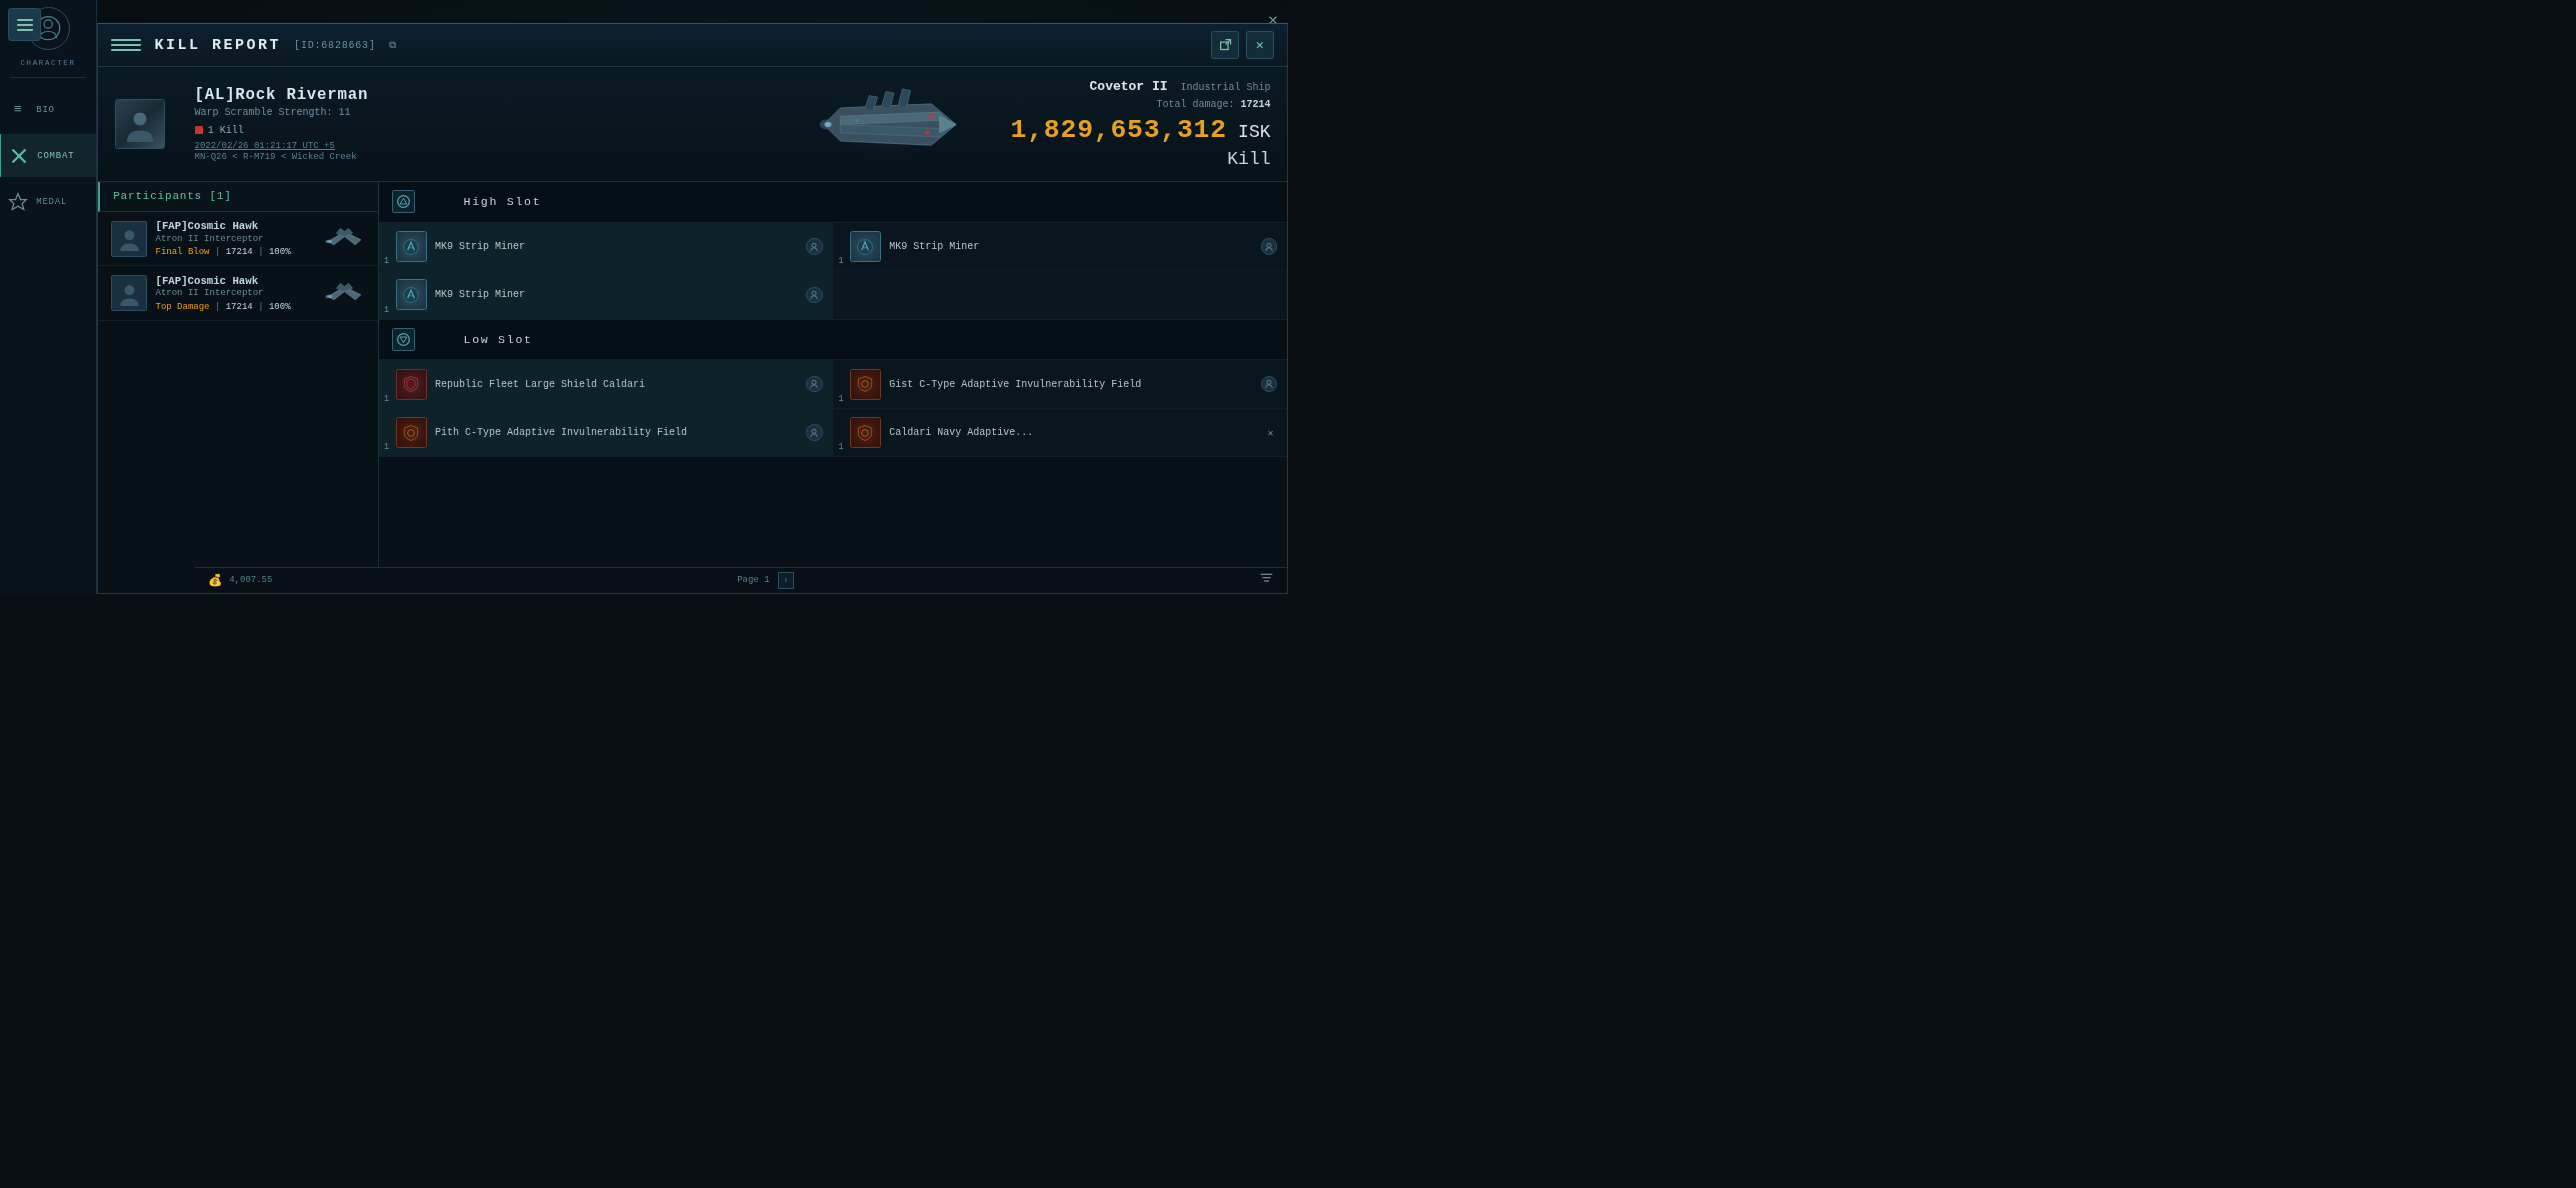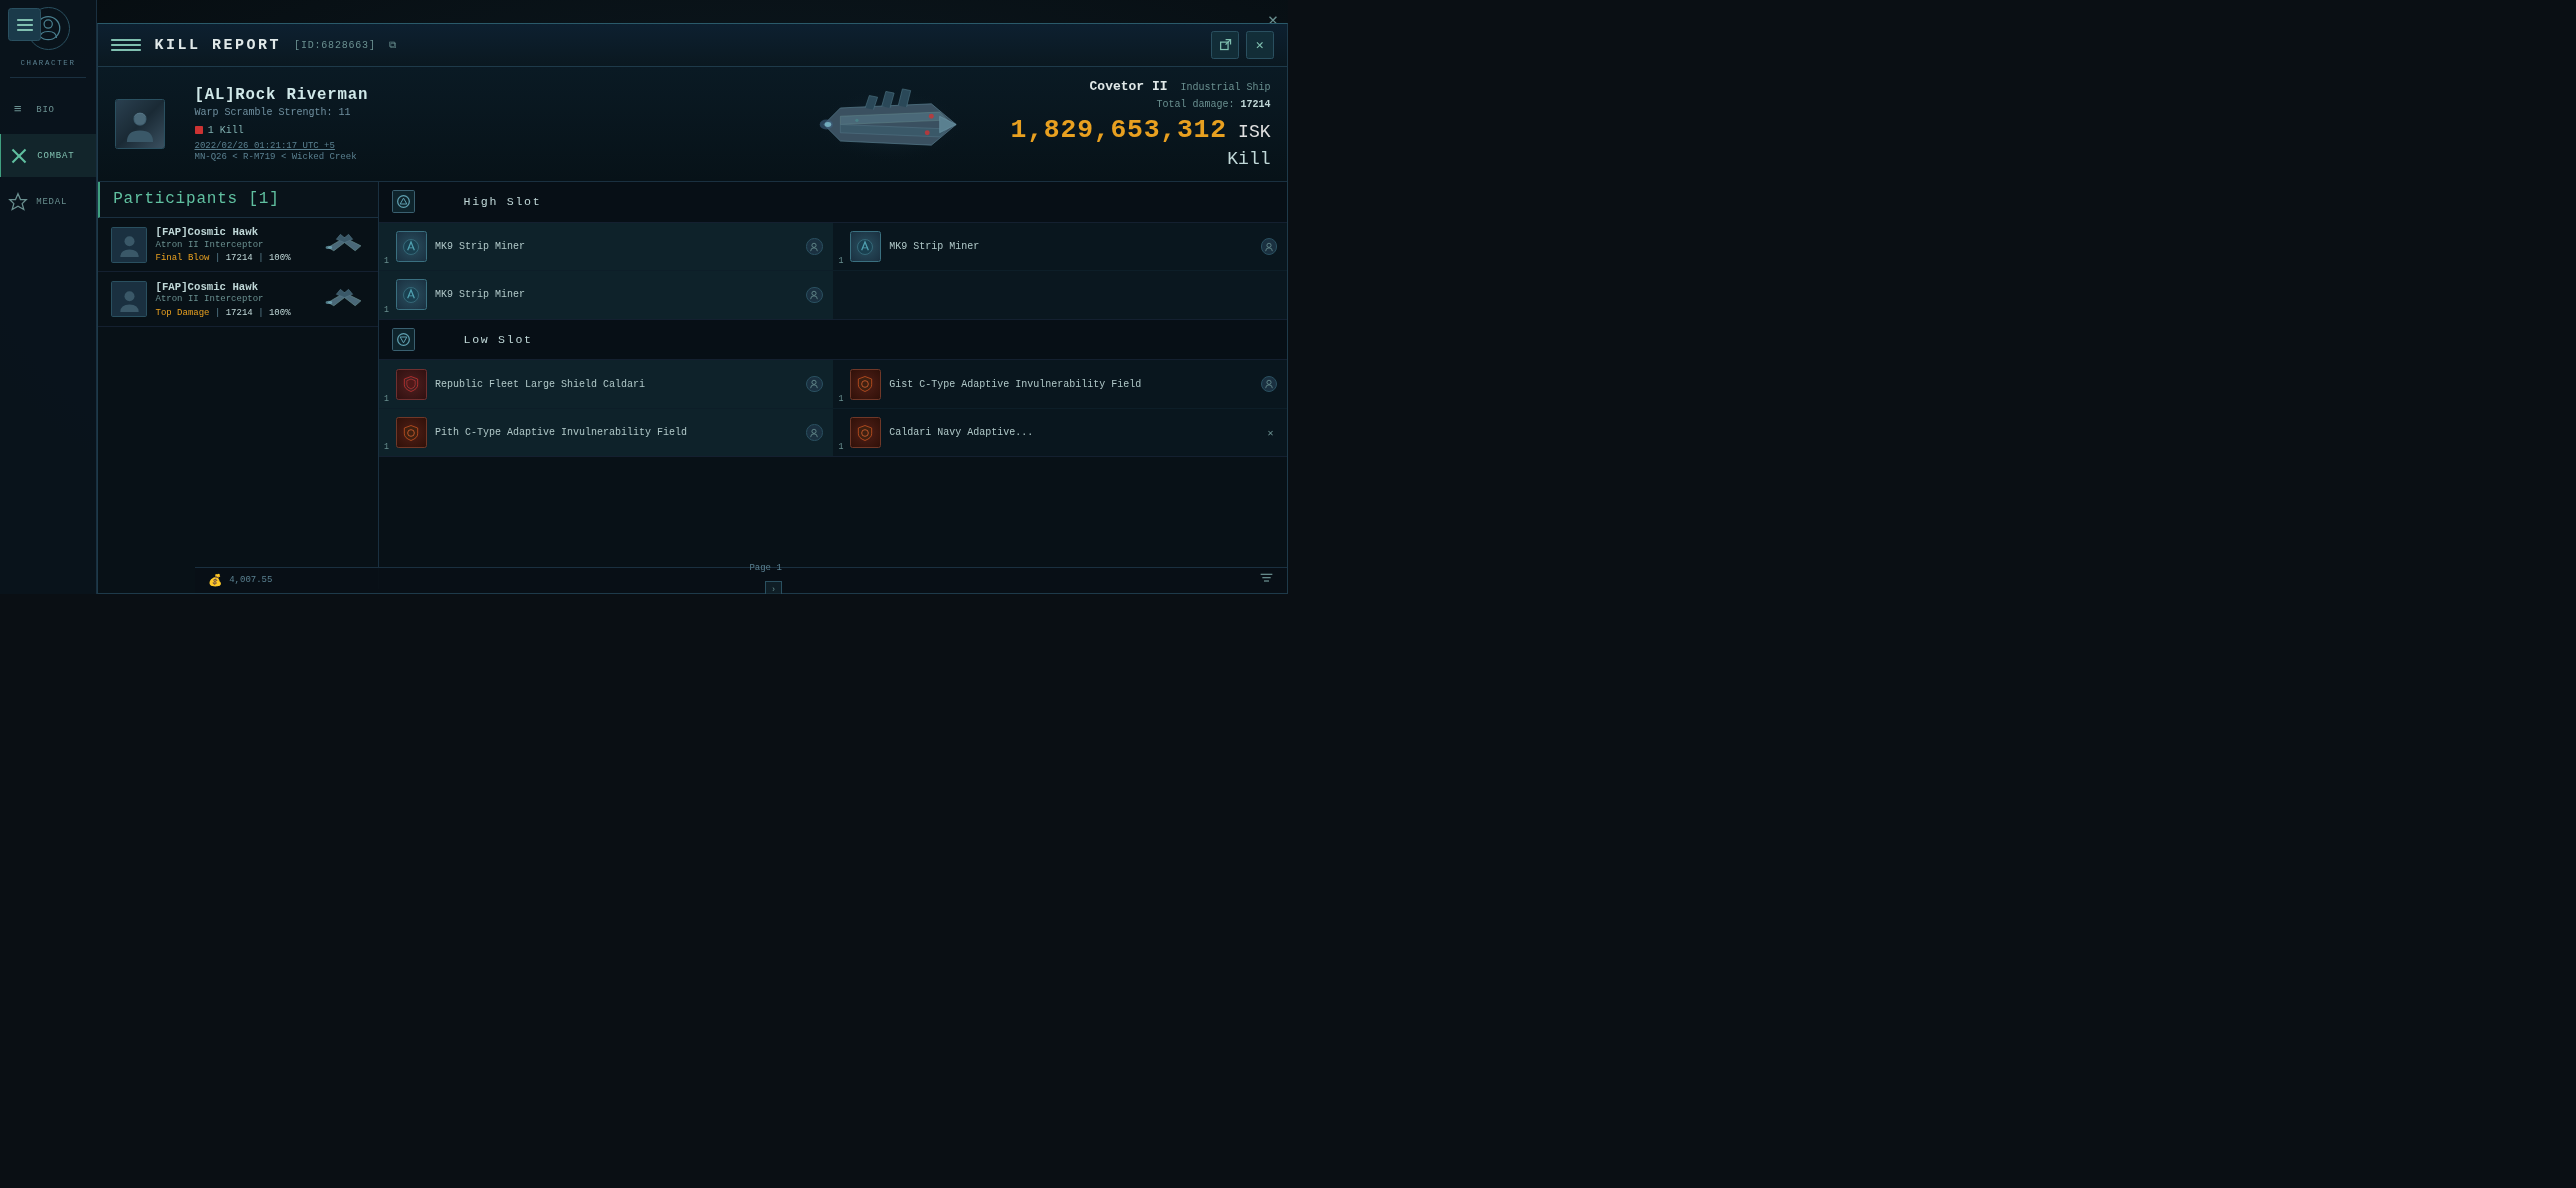--- a/index.html
+++ b/index.html
@@ -290,21 +290,21 @@
       display: flex;
       flex-direction: column;
       overflow: hidden;
     }
 
     .panel-header {
       padding: 8.3px 13.2px;
       background: rgba(10,20,28,0.8);
       border-bottom: 0.8px solid #1a3040;
       border-left: 2.5px solid #40a080;
-      font-size: 16px;
+      font-size: 11px;
       color: #60c0a0;
       letter-spacing: 0.8px;
     }
 
     .participant-item {
       padding: 8.3px 13.2px;
       border-bottom: 0.8px solid #142030;
       display: flex;
       align-items: center;
       gap: 8.3px;
@@ -561,23 +561,22 @@
     .separator {
       width: 80%;
       height: 0.8px;
       background: #1a3040;
       margin: 6.6px 0;
     }
 
     
     .page-indicator {
       display: flex;
-      align-items: flex-end;
+      align-items: center;
       gap: 8px;
-      flex-direction: column;
     }
 
     .page-btn {
       width: 16.5px;
       height: 16.5px;
       border: 0.8px solid #2a5060;
       background: rgba(20,40,50,0.6);
       display: flex;
       align-items: center;
       justify-content: center;

